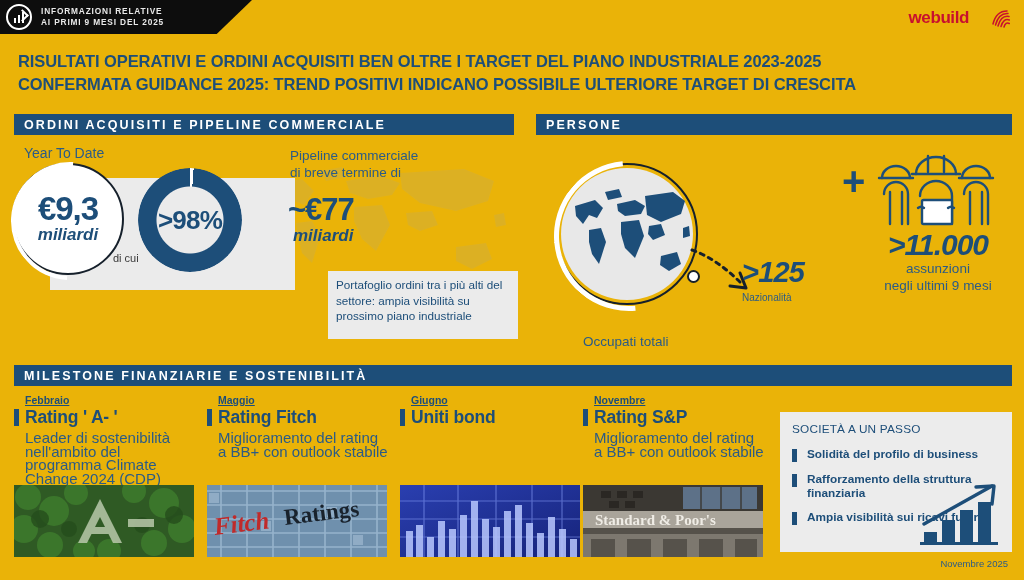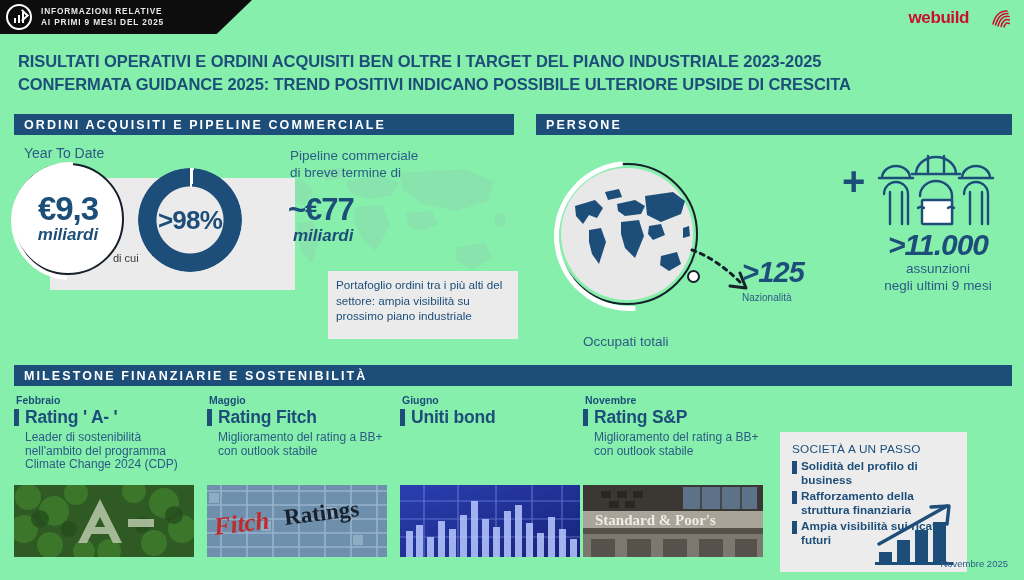--- a/index.html
+++ b/index.html
@@ -2,21 +2,21 @@
 <html><head>
 <meta charset="utf-8">
 <style>
   * { box-sizing: border-box; margin: 0; padding: 0; }
   html, body {
     width: 1024px; height: 580px;
     background: #ffffff;
     font-family: "Liberation Sans", sans-serif;
     overflow: hidden;
   }
-  #page { position: relative; width: 1024px; height: 580px; background:#86efac; }
+  #page { position: relative; width: 1024px; height: 580px; background:#eab308; }
 
   
   .ribbon {
     position:absolute; left:0; top:0; width:252px; height:34px;
     background:#0d0d0d;
     clip-path: polygon(0 0, 100% 0, 86% 100%, 0 100%);
     display:flex; align-items:center;
   }
   .ribbon-badge{
     width:26px;height:26px;border-radius:50%;
@@ -129,39 +129,39 @@
   .emp-sub{position:absolute; left:583px; top:334px; color:#2b5b86; font-size:13.5px;}
   .nat-val{position:absolute; left:742px; top:256px; color:#1d4e79; font-size:29px; font-weight:800; font-style:italic; letter-spacing:-.8px;}
   .nat-sub{position:absolute; left:742px; top:292px; color:#2b5b86; font-size:10px;}
   .plus{position:absolute; left:842px; top:161px; color:#1d4e79; font-size:40px; font-weight:800; line-height:40px;}
   .workers{position:absolute; left:872px; top:148px; width:128px;height:86px;}
   .hire-val{position:absolute; left:856px; top:228px; width:164px; text-align:center; color:#1d4e79; font-size:30px; font-weight:800; font-style:italic; letter-spacing:-1px;}
   .hire-sub{position:absolute; left:850px; top:260px; width:176px; text-align:center; color:#2b5b86; font-size:13.5px; line-height:17px;}
 
   
   .ms{position:absolute; width:182px;}
-  .ms-month{color:#1d4e79; font-size:10.5px; font-weight:700; margin-left:2px;}
+  .ms-month{color:#1d4e79; font-size:10.5px; font-weight:700; margin-left:11px;text-decoration:underline;}
   .ms-title{display:flex; align-items:center; gap:6px; margin-top:1px;}
   .ms-tick{width:5px;height:17px;background:#1d4e79; flex:0 0 auto;}
   .ms-title span{color:#1d4e79; font-size:17.5px; font-weight:700; letter-spacing:-.2px;}
-  .ms-desc{color:#2b5b86; font-size:12px; line-height:13.5px; margin-left:11px; margin-top:3px;}
+  .ms-desc{color:#2b5b86; font-size:15px; line-height:13.5px; margin-left:11px; margin-top:3px;}
   #ms0{left:14px; top:394px;} #ms1{left:207px; top:394px;}
   #ms2{left:400px; top:394px;} #ms3{left:583px; top:394px;}
 
   
   .photo{position:absolute; top:485px; width:180px; height:72px; overflow:hidden;}
   #ph0{left:14px;} #ph1{left:207px;} #ph2{left:400px;} #ph3{left:583px;}
 
   
   .ig-box{
-    position:absolute; left:780px; top:432px; width:187px; height:140px;
+    position:absolute; left:780px; top:412px; width:232px; height:140px;
     background:#ececec; padding:10px 12px;
   }
   .ig-head{color:#1d4e79; font-size:11.8px; line-height:14.5px; letter-spacing:.2px;}
-  .ig-item{display:flex; gap:4px; margin-top:2px; align-items:flex-start;}
+  .ig-item{display:flex; gap:10px; margin-top:10px; align-items:flex-start;}
   .ig-tick{width:5px;height:13px;background:#1d4e79;flex:0 0 auto;margin-top:2px;}
   .ig-item span{color:#1d4e79; font-size:11.8px; font-weight:700; line-height:14px;}
   .ig-chart{position:absolute; right:8px; bottom:6px; width:84px; height:62px;}
   .date{position:absolute; right:16px; top:558px; color:#2b5b86; font-size:9.5px;}
 </style>
 </head>
 <body>
 
 <div id="page">
 
@@ -188,21 +188,21 @@
         <path d="M5.5 16 C7.5 8.5, 12 4, 18 4.5"></path>
         <path d="M8 17 C10 10, 14 6.5, 19 7.5"></path>
         <path d="M11 17.5 C12.5 12, 15.5 9.5, 19.3 11"></path>
         <path d="M14 18 C15 14.5, 17 13, 19.3 14.5"></path>
       </g>
     </svg>
   </div>
 
   <div class="headline">
     <div>RISULTATI OPERATIVI E ORDINI ACQUISITI BEN OLTRE I TARGET DEL PIANO INDUSTRIALE 2023-2025</div>
-    <div>CONFERMATA GUIDANCE 2025: TREND POSITIVI INDICANO POSSIBILE ULTERIORE UPSIDE DI CRESCITA</div>
+    <div>CONFERMATA GUIDANCE 2025: TREND POSITIVI INDICANO POSSIBILE ULTERIORE TARGET DI CRESCITA</div>
   </div>
 
   <div class="sec-bar" id="bar-ordini">ORDINI ACQUISITI E PIPELINE COMMERCIALE</div>
   <div class="sec-bar" id="bar-persone">PERSONE</div>
   <div class="sec-bar" id="bar-milestone">MILESTONE FINANZIARIE E SOSTENIBILITÀ</div>
 
   <svg class="map-wm" viewBox="0 0 260 150">
     <g fill="#9aa6b2">
       <path d="M18 30 L52 24 L64 36 L54 50 L44 46 L36 60 L26 52 Z"></path>
       <path d="M46 68 L62 66 L70 82 L62 108 L52 98 L48 82 Z"></path>

